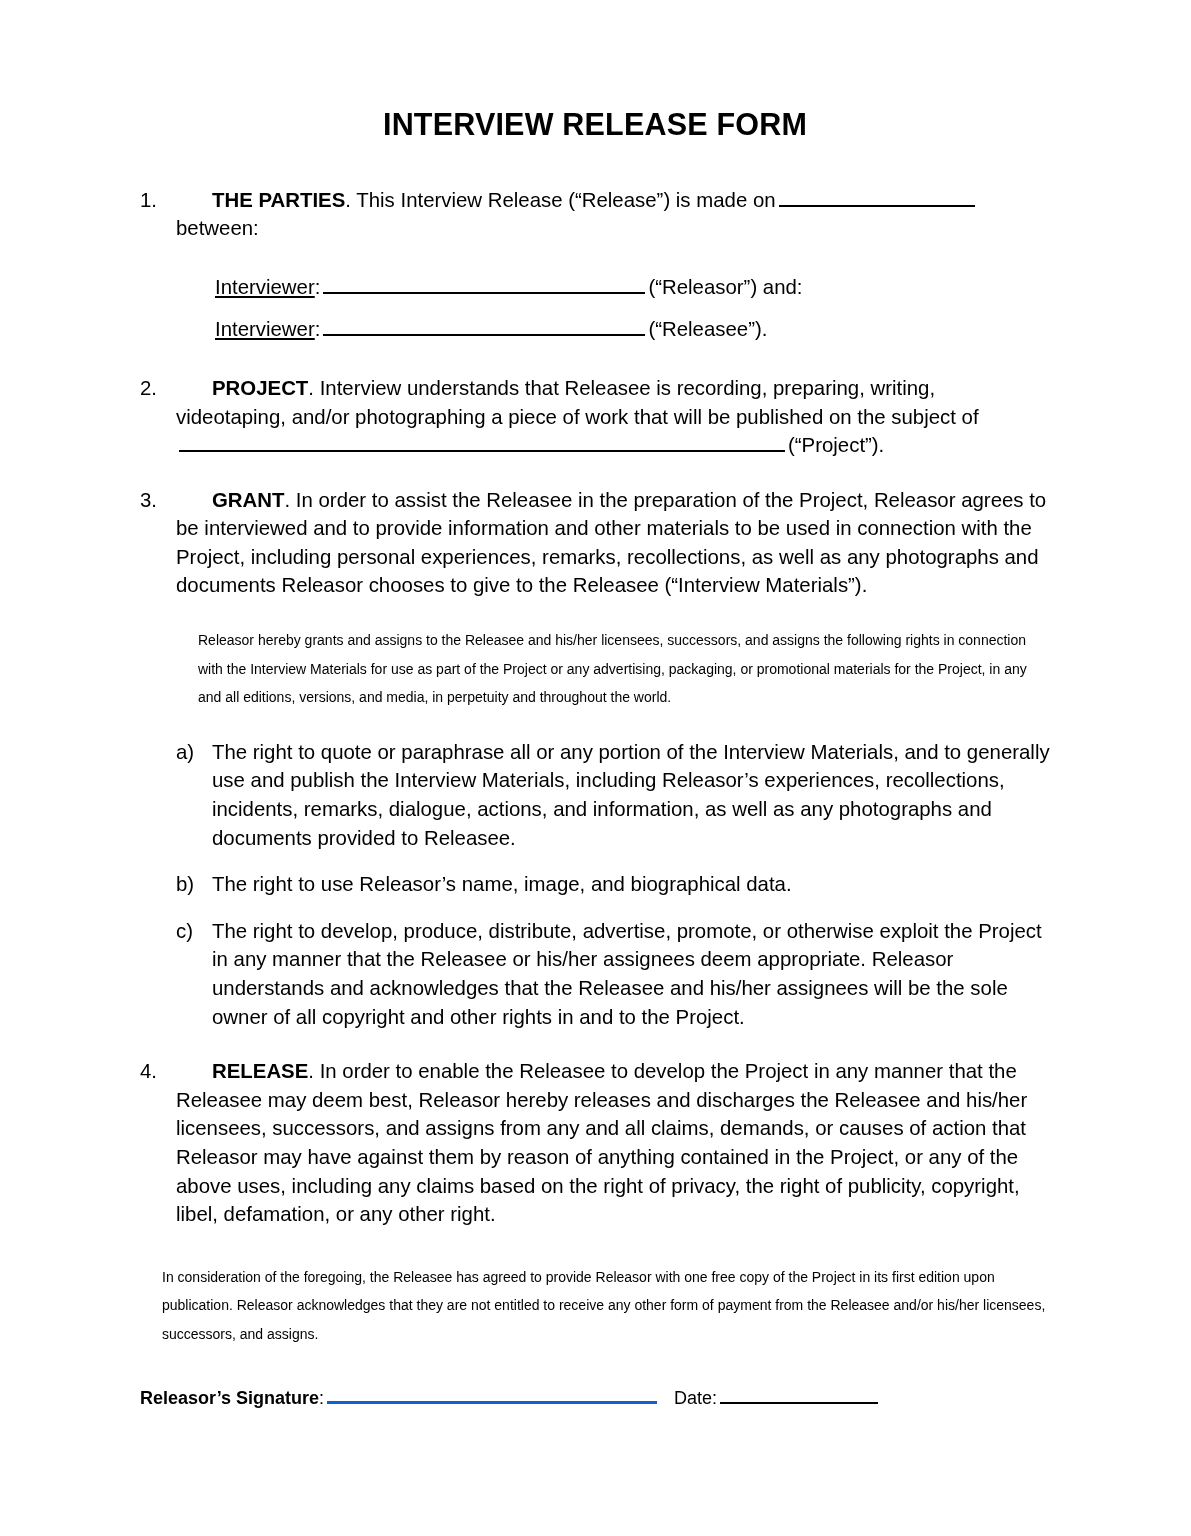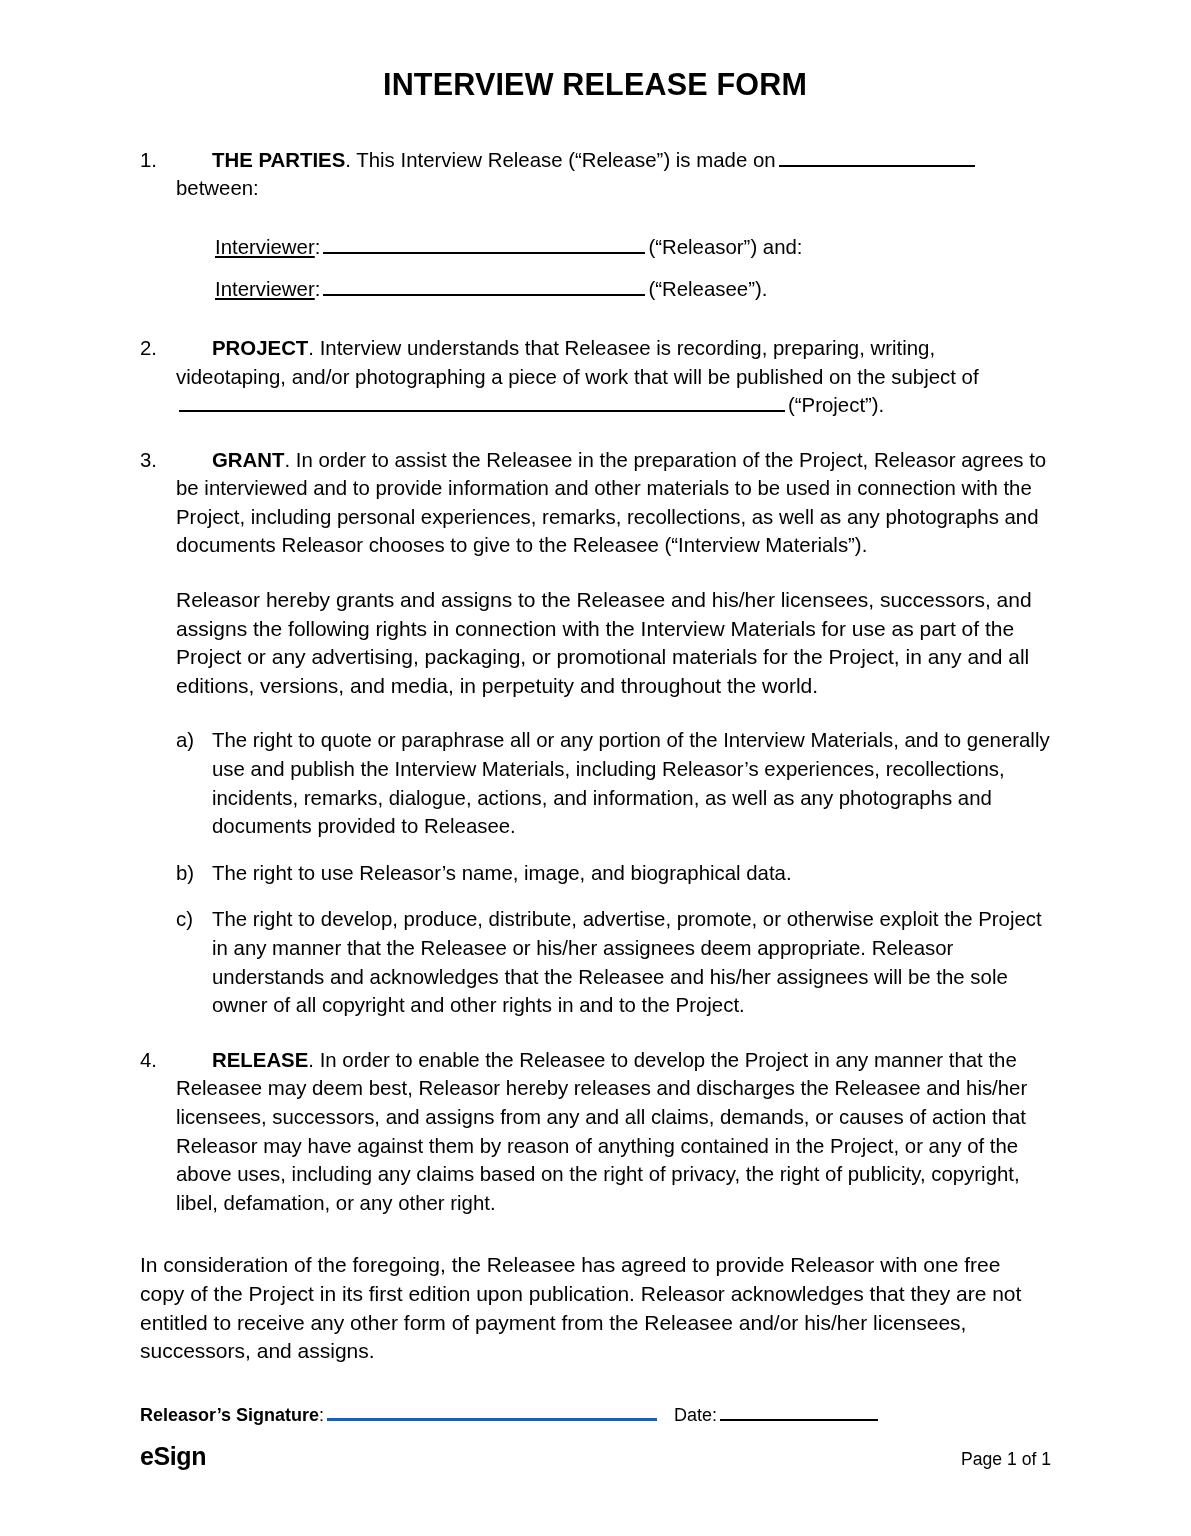--- a/index.html
+++ b/index.html
@@ -27,21 +27,21 @@
     width: 910px;
   }
 
   
   .doc-title {
     text-align: center;
     font-size: 30.5px;
     font-weight: bold;
     letter-spacing: 0.2px;
     margin: 0;
-    padding-top: 68px;
+    padding-top: 108px;
     padding-bottom: 0;
     line-height: 1.1;
   }
 
   
   .clause {
     display: flex;
     align-items: flex-start;
     font-size: 20.4px;
     line-height: 28.6px;
@@ -90,23 +90,24 @@
     padding-left: 75px;
   }
 
   .party-label {
     text-decoration: underline;
     white-space: pre;
   }
 
   
   .para {
-    font-size: 21px;
+    font-size: 14px;
     line-height: 28.6px;
     text-align: left;
+    margin-left: 22px;
   }
 
   .para.indent {
     padding-left: 36px;
   }
 
   
   .blank {
     display: inline-block;
     border-bottom: 2.2px solid #000000;
@@ -278,18 +279,14 @@
           <span class="sig-gap"></span>
           <span>Date:</span>
           <span class="blank b-sigdate"></span>
       </div>
 
 
     </div>
 
   </div>
 
-  <div class="footer">
-    <span class="footer-logo">eSign</span>
-    <span class="footer-page">Page 1 of 1</span>
-  </div>
 
 </div>
 
 </body></html>

